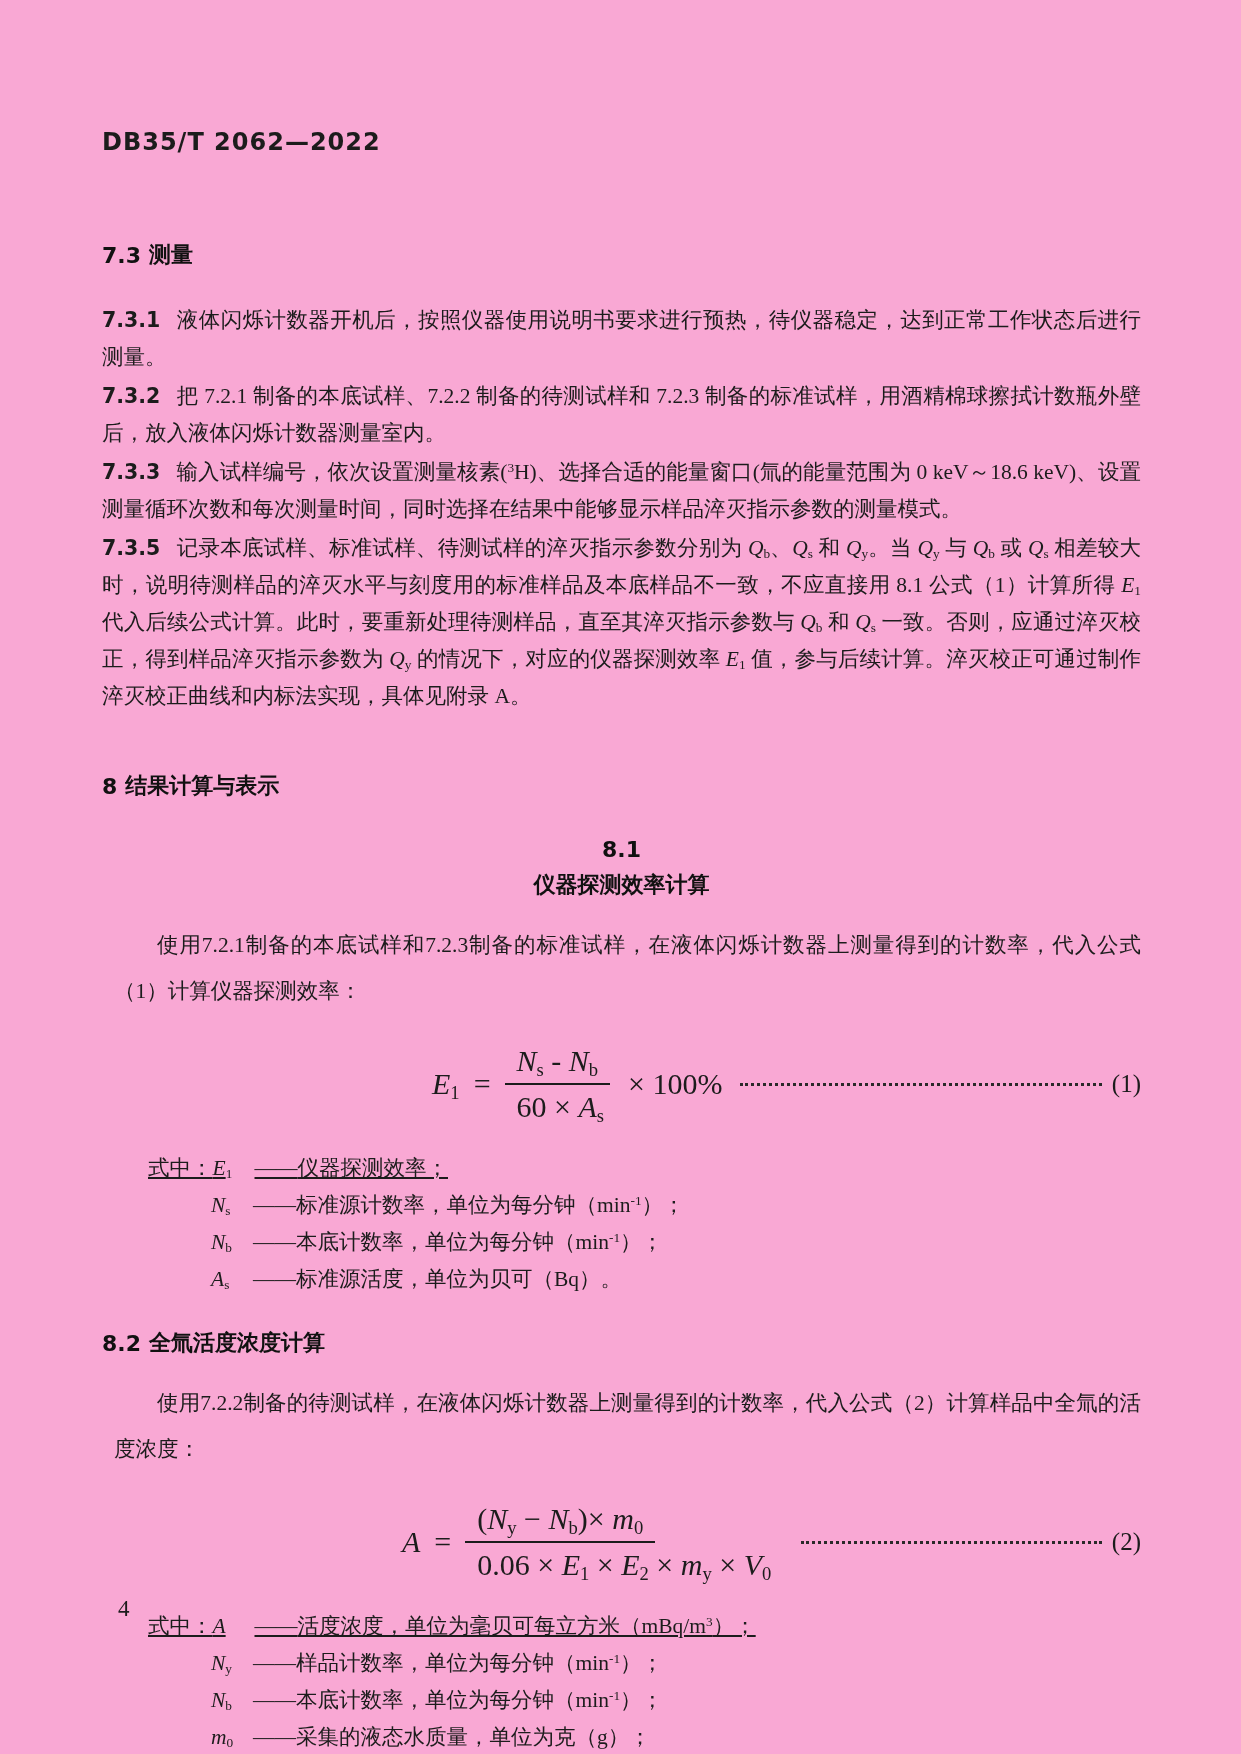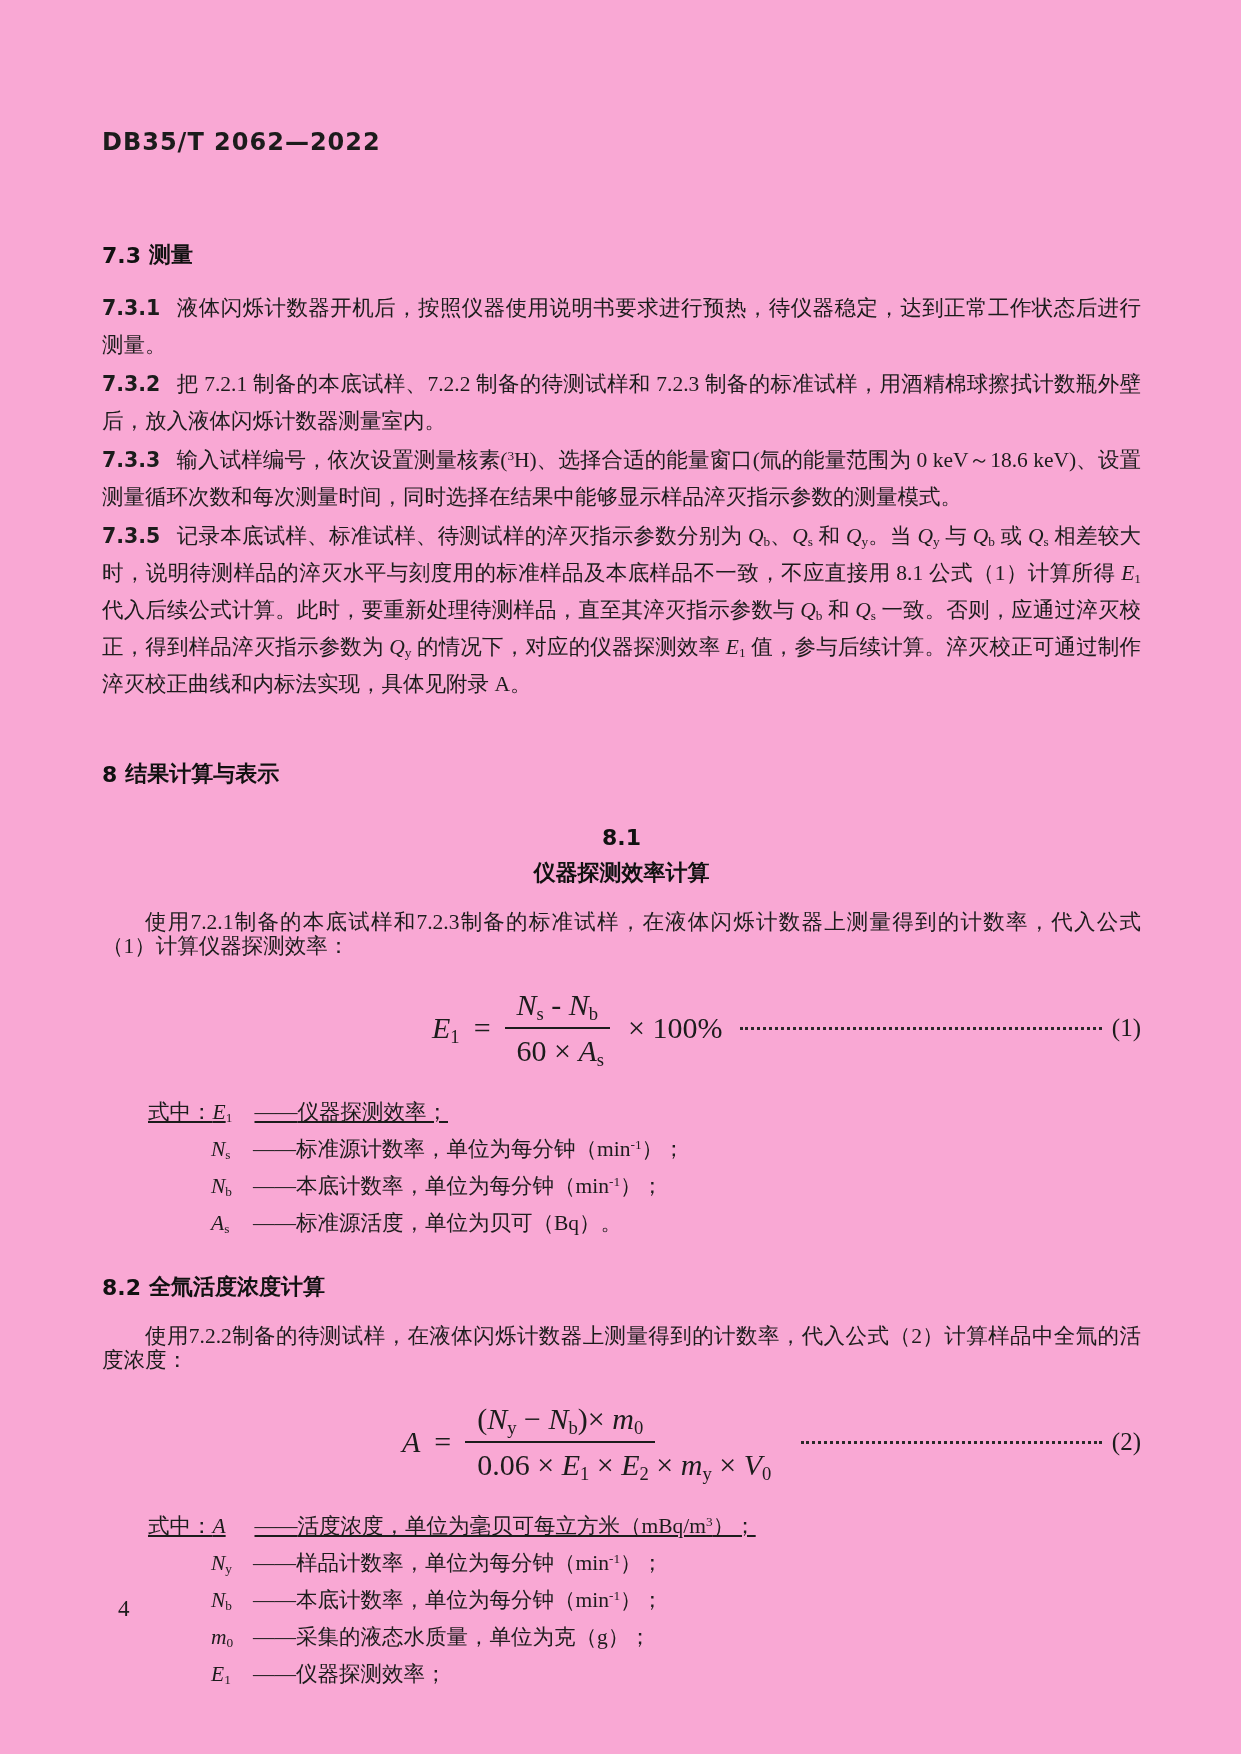--- a/index.html
+++ b/index.html
@@ -19,32 +19,32 @@
   }
   .h-sec{
     font-family:"DejaVu Sans","Liberation Sans",sans-serif;
     font-weight:700;font-size:22px;color:#111;
     display:flex;gap:8px;align-items:center;
   }
   .sec73-h{margin-top:84px;}
   .sec8-h{margin-top:56px;}
   .sec81-h{margin-top:36px;flex-direction:column;}
   .sec82-h{margin-top:30px;}
-  .clauses{margin-top:20px;}
+  .clauses{margin-top:32px;}
   .clause{
     font-size:21.5px;line-height:37px;text-align:justify;
     margin:0 0 2px 0;
   }
   .clause-num{
     font-family:"DejaVu Sans","Liberation Sans",sans-serif;
     font-weight:600;font-size:20.5px;margin-right:16px;
   }
   .intro{
-    font-size:21.5px;line-height:24px;text-align:justify;
-    text-indent:2em;margin:22px 0 0 0;
+    font-size:21.5px;line-height:46px;text-align:justify;
+    text-indent:2em;margin:22px 0 0 12px;
   }
   .var{font-style:italic;font-family:"Liberation Serif","DejaVu Serif",serif;}
   sub,sup{font-size:62%;line-height:0;}
   sub{vertical-align:-0.25em;}
   sup{vertical-align:0.55em;}
   .formula-row{display:flex;align-items:center;margin:30px 0 26px 0;}
   .formula-row.f1{padding-left:330px;}
   .formula-row.f2{padding-left:300px;}
   .math{
     display:inline-flex;align-items:center;

